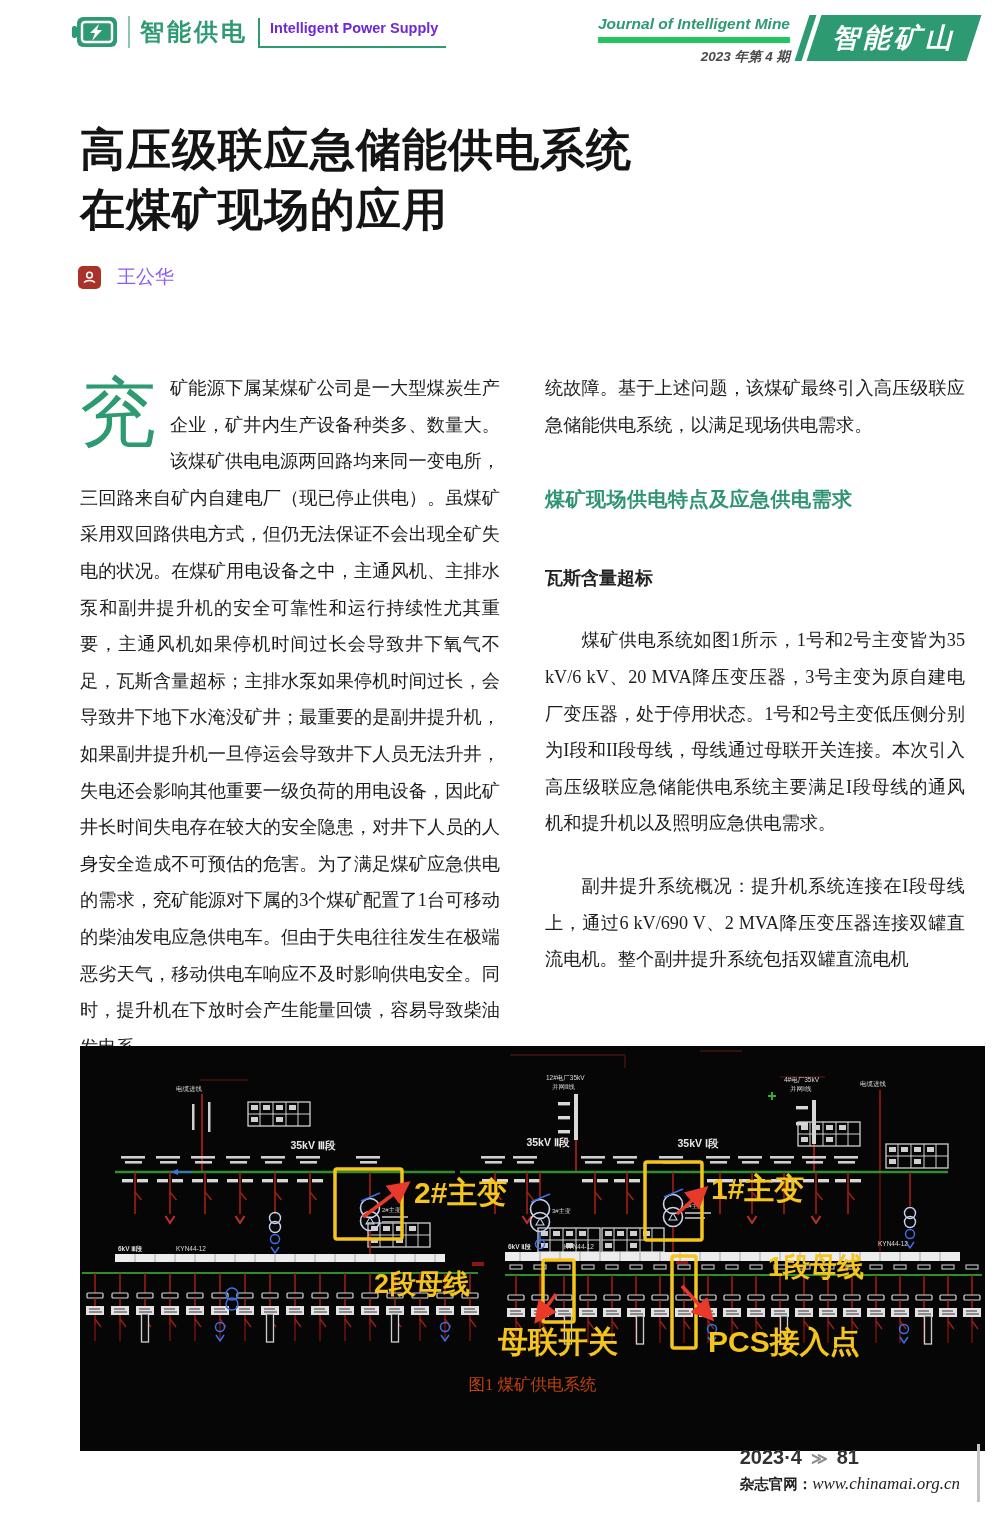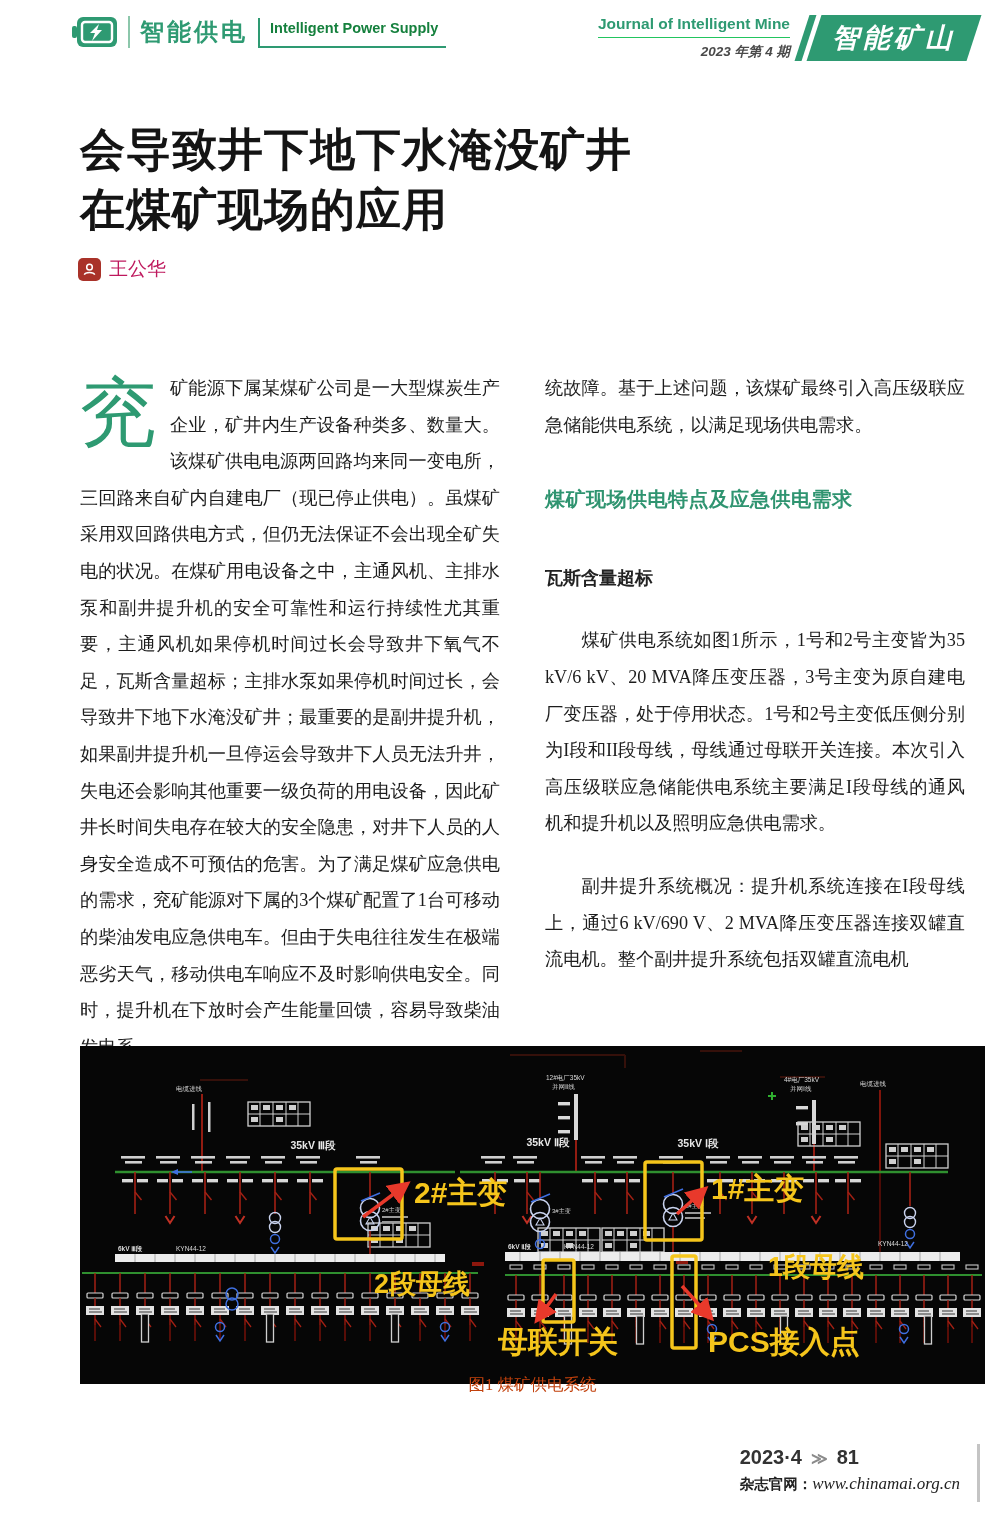--- a/index.html
+++ b/index.html
@@ -6,48 +6,48 @@
   .page{position:relative;width:1000px;height:1520px;background:#ffffff;overflow:hidden;
         font-family:"Liberation Serif",serif;color:#1c1c1c;}
 
   
   .hdr{position:absolute;top:12px;left:72px;right:26px;display:flex;justify-content:space-between;align-items:flex-start;}
   .hdr-left{display:flex;align-items:center;}
   .batt{width:46px;height:32px;}
   .vdiv{width:2px;height:32px;background:#8cc7ab;margin:0 10px;}
   .brand-cn{font-family:"Liberation Sans",sans-serif;font-weight:900;font-size:24px;color:#2E9A72;letter-spacing:3px;line-height:40px;}
   .en-wrap{margin-left:10px;border-left:2px solid #2E9A72;border-bottom:2px solid #2E9A72;padding:1px 0 9px 10px;width:176px;margin-top:2px;}
-  .brand-en{font-family:"Liberation Sans",sans-serif;font-weight:700;font-size:14.5px;color:#15803d;}
+  .brand-en{font-family:"Liberation Sans",sans-serif;font-weight:700;font-size:14.5px;color:#6d28d9;}
   .hdr-right{display:flex;align-items:flex-start;margin-top:3px;}
   .jmeta{text-align:right;}
-  .jen{font-family:"Liberation Sans",sans-serif;font-weight:700;font-size:15.5px;color:#2E9A72;
-       border-bottom:1px solid #22c55e;padding-bottom:4px;}
+  .jen{font-family:"Liberation Sans",sans-serif;font-style:italic;font-weight:700;font-size:15.5px;color:#2E9A72;
+       border-bottom:6px solid #22c55e;padding-bottom:4px;}
   .jissue{font-family:"Liberation Sans",sans-serif;font-style:italic;font-weight:700;font-size:13.5px;color:#4a4a4a;margin-top:5px;}
   .slash{width:7px;height:46px;background:#2E9A72;transform:skewX(-18deg);margin-left:12px;}
   .jcn-box{height:46px;background:#2E9A72;transform:skewX(-18deg);display:flex;align-items:center;padding:0 18px;margin-left:5px;}
   .jcn{transform:skewX(18deg);color:#ffffff;font-weight:700;font-style:italic;font-size:27px;letter-spacing:4px;
        font-family:"Liberation Serif",serif;}
 
   
   .title{position:absolute;top:120px;left:80px;font-size:45px;font-weight:900;color:#141414;line-height:60px;
          letter-spacing:1px;font-family:"Liberation Serif",serif;}
-  .author{position:absolute;top:256px;left:78px;display:flex;align-items:center;gap:8px;font-size:19px;color:#be185d;}
+  .author{position:absolute;top:264px;left:78px;display:flex;align-items:center;gap:16px;font-size:19px;color:#8b5cf6;}
   .a-ic{width:23px;height:23px;background:#a93229;border-radius:5px;display:flex;align-items:center;justify-content:center;}
 
   
   .cols{position:absolute;top:370px;left:80px;width:885px;display:flex;gap:45px;}
   .col{width:420px;font-size:18.2px;line-height:36.6px;text-align:justify;color:#1c1c1c;}
   .dropcap{float:left;font-size:76px;line-height:72px;color:#2E9A72;margin:7px 14px 0 0;font-family:"Liberation Serif",serif;}
   .col p{margin:0;}
   .h-green{font-family:"Liberation Sans",sans-serif;font-weight:800;font-size:20px;color:#2F9470;margin:38px 0 0;letter-spacing:.5px;}
   .h-sub{font-family:"Liberation Sans",sans-serif;font-weight:800;font-size:18px;color:#222;margin:42px 0 0;}
   .p-ind{text-indent:2em;margin-top:26px !important;}
 
   
-  .fig{position:absolute;top:1046px;left:80px;width:905px;height:338px;background:#060606;}
+  .fig{position:absolute;top:1046px;left:80px;width:905px;height:405px;background:#060606;}
   .fig svg{display:block;}
   .cap{position:absolute;top:1374px;left:80px;width:905px;text-align:center;font-size:16.5px;color:#c2410c;}
 
   
   .foot{position:absolute;top:1446px;right:40px;}
   .f1{font-family:"Liberation Sans",sans-serif;font-weight:800;font-size:20px;color:#333;}
   .f1 .sep{color:#8a8a8a;font-size:16px;margin:0 9px;}
   .f2{margin-top:5px;font-size:15.5px;color:#222;}
   .f2 .lbl{font-family:"Liberation Sans",sans-serif;font-weight:800;font-size:14.5px;}
   .f2 .url{font-style:italic;font-size:17px;}
@@ -80,21 +80,21 @@
         <div class="jissue">2023 年第 4 期</div>
       </div>
       <div class="slash"></div>
       <div class="jcn-box">
         <span class="jcn">智能矿山</span>
       </div>
     </div>
   </div>
 
   <div class="title">
-    <div>会导致井下地下水淹没矿井</div>
+    <div>高压级联应急储能供电系统</div>
     <div>在煤矿现场的应用</div>
   </div>
 
   <div class="author">
     <span class="a-ic">
       <svg width="15" height="15" viewBox="0 0 16 16">
         <circle cx="8" cy="5.5" r="3" fill="none" stroke="#ffffff" stroke-width="1.6"></circle>
         <path d="M2.5 13.5 C3.5 10.5 12.5 10.5 13.5 13.5" fill="none" stroke="#ffffff" stroke-width="1.6"></path>
       </svg>
     </span>

